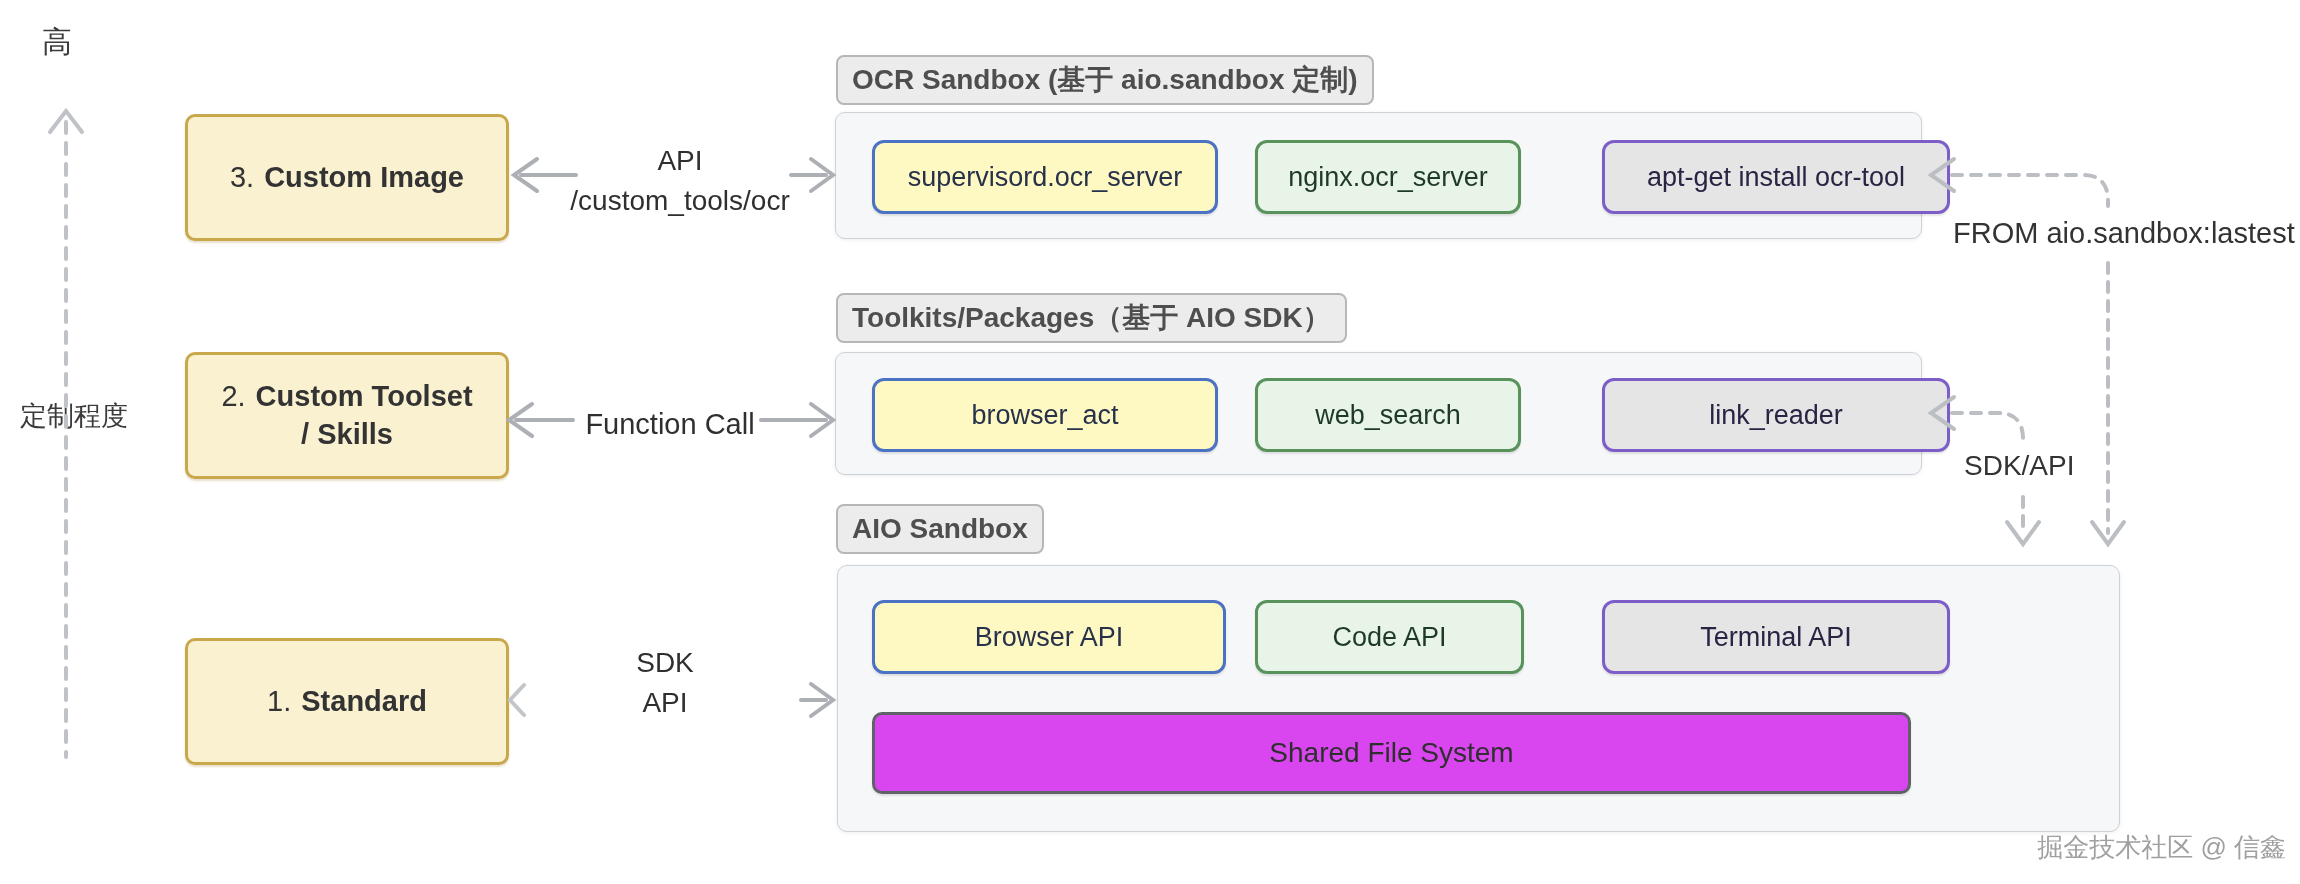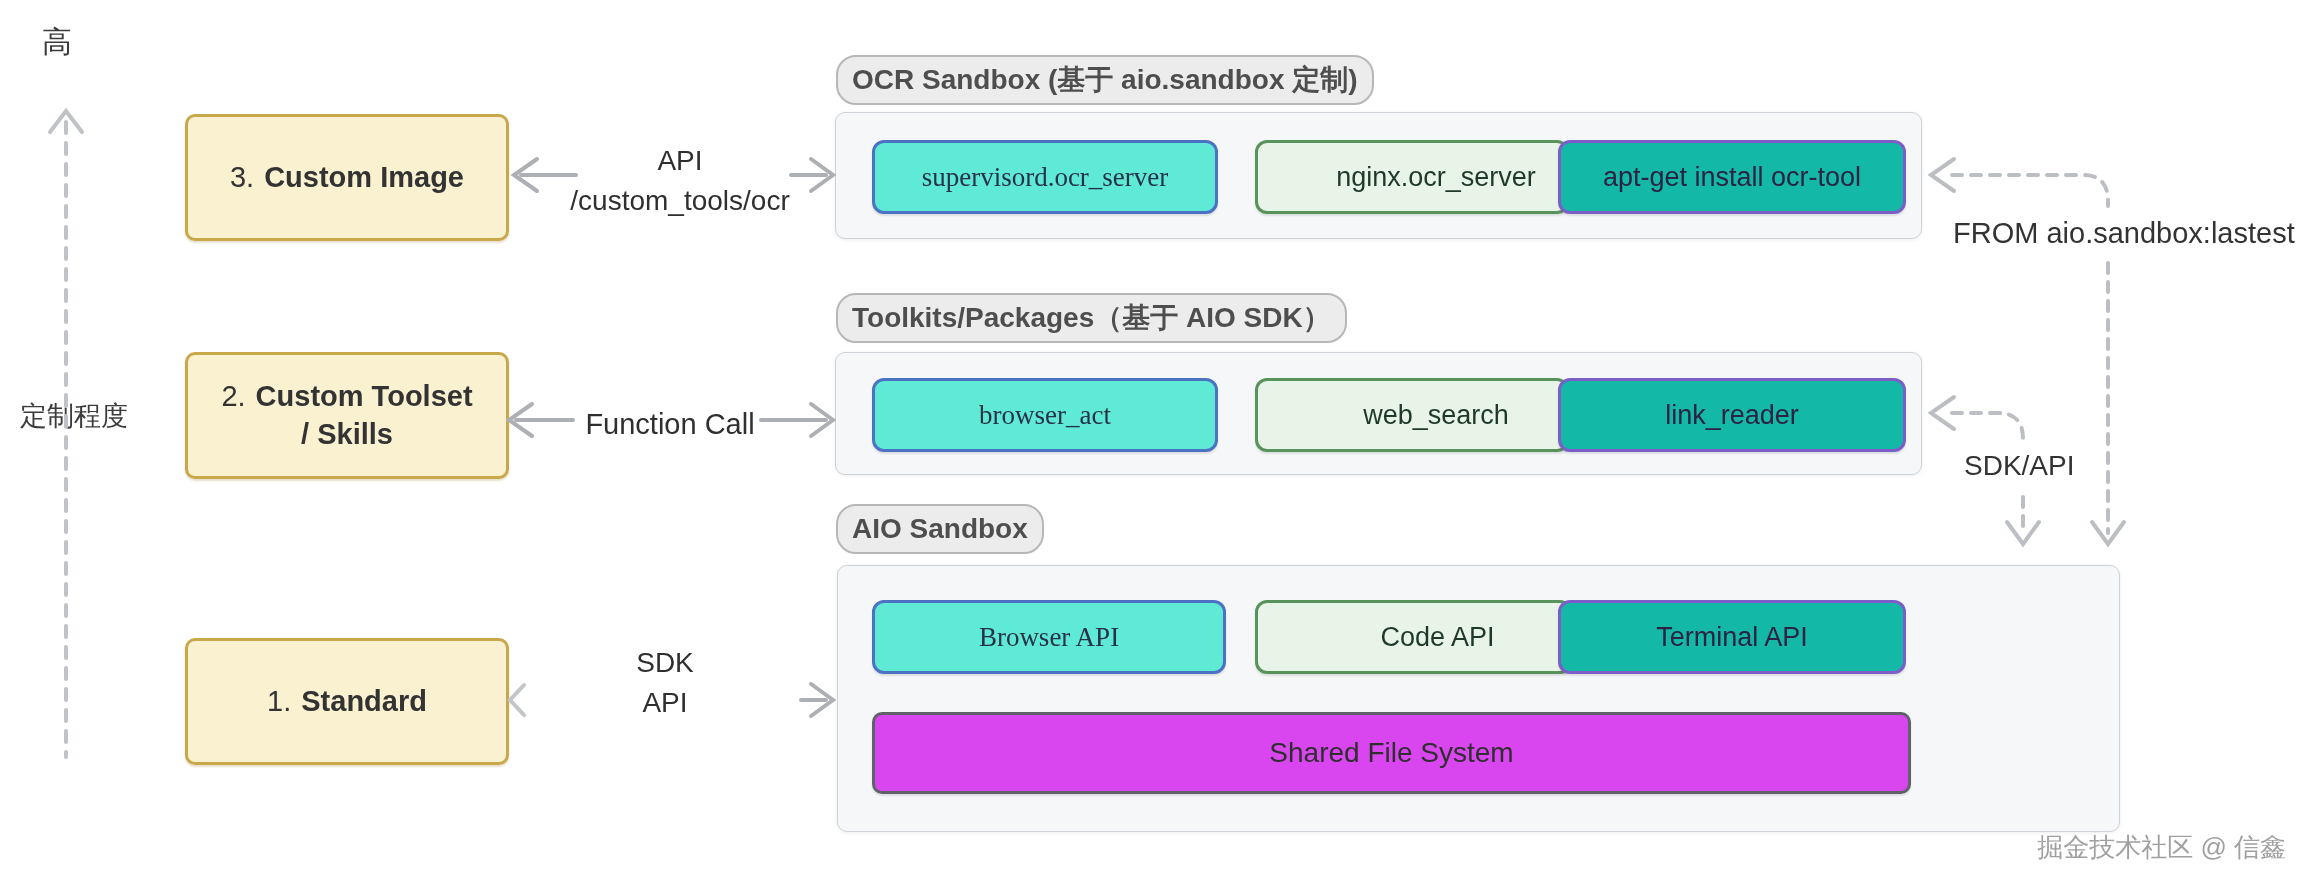--- a/index.html
+++ b/index.html
@@ -30,21 +30,21 @@
   #ybox1{left:185px;top:638px;}
 
   
   .conn{position:absolute;text-align:center;color:#2f2f2f;font-size:28px;line-height:1.42;}
   #conn3{left:545px;top:141px;width:270px;}
   #conn2{left:550px;top:404px;width:240px;font-size:29px;}
   #conn1{left:520px;top:643px;width:290px;}
 
   
   .chip{
-    position:absolute;background:#ECECEC;border:2px solid #B7B7B7;border-radius:20px;
+    position:absolute;background:#ECECEC;border:2px solid #B7B7B7;border-radius:8px;
     font-weight:700;color:#4E4E4E;font-size:28px;padding:6px 14px;line-height:1.2;white-space:nowrap;
   }
   #chip-ocr{left:836px;top:55px;}
   #chip-toolkits{left:836px;top:293px;}
   #chip-aio{left:836px;top:504px;}
 
   
   .container{
     position:absolute;background:#F6F7F9;border:1.5px solid #CDD2D8;border-radius:10px;
     box-shadow:0 1px 4px rgba(0,0,0,.07);
@@ -52,23 +52,23 @@
   #cont-ocr{left:835px;top:112px;width:1085px;height:125px;}
   #cont-toolkits{left:835px;top:352px;width:1085px;height:121px;}
   #cont-aio{left:837px;top:565px;width:1281px;height:265px;}
 
   
   .ibox{
     position:absolute;height:68px;border-radius:12px;border:3px solid;
     display:flex;align-items:center;justify-content:center;font-size:27px;
     box-shadow:0 2px 2px rgba(0,0,0,.10);white-space:nowrap;
   }
-  .blue{border-color:#4C72C4;background:#5eead4;color:#27324a;font-family:Liberation Serif, serif;}
-  .green{border-color:#58935C;background:#E8F4E8;color:#1e3a26;padding-left:48px;}
-  .purple{border-color:#7D5EC8;background:#14b8a6;color:#2b2343;}
+  .blue{border-color:#4C72C4;background:#fef9c3;color:#27324a;}
+  .green{border-color:#58935C;background:#E8F4E8;color:#1e3a26;}
+  .purple{border-color:#7D5EC8;background:#e5e5e5;color:#2b2343;margin-left:44px;}
   .r1{top:140px;} .r2{top:378px;} .r3{top:600px;}
   .c1{left:872px;width:340px;} .c2{left:1255px;width:260px;} .c3{left:1558px;width:342px;}
   .r3.c1{width:348px;} .r3.c2{width:263px;}
 
   #box-shared-fs{
     position:absolute;left:872px;top:712px;width:1033px;height:76px;
     background:#d946ef;border:3.5px solid #5F6368;border-radius:10px;
     display:flex;align-items:center;justify-content:center;font-size:28px;color:#2f2f2f;
     box-shadow:0 2px 2px rgba(0,0,0,.10);
   }

